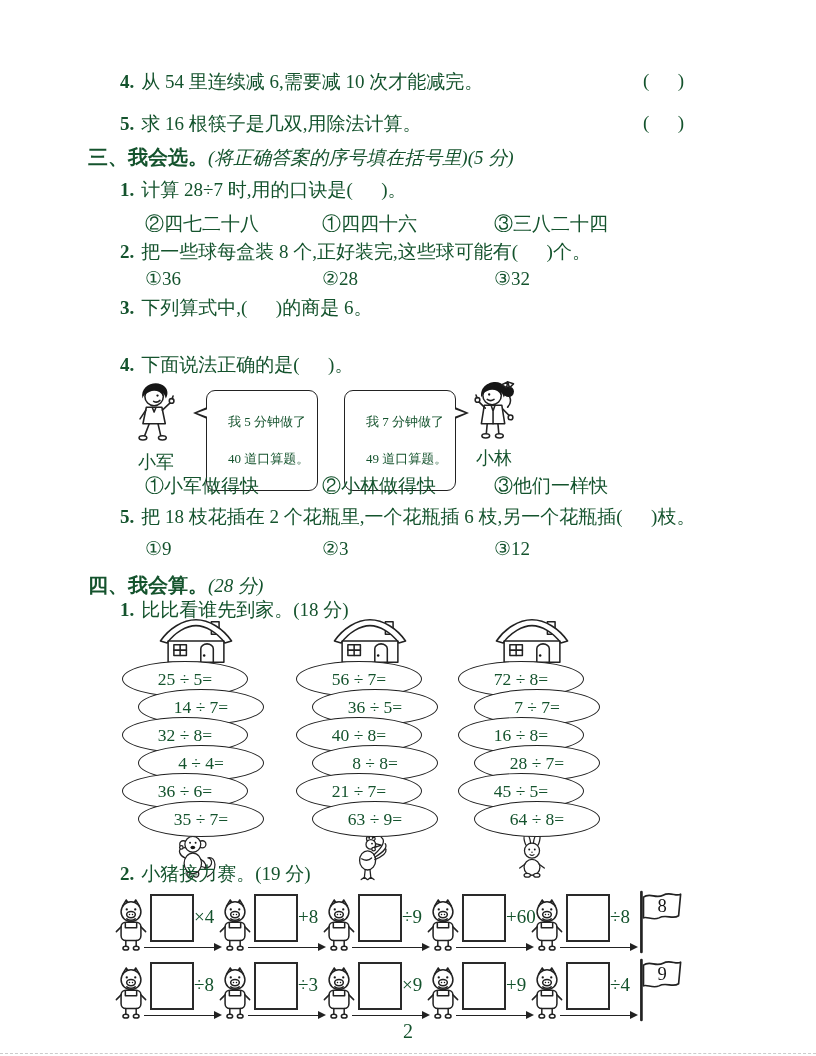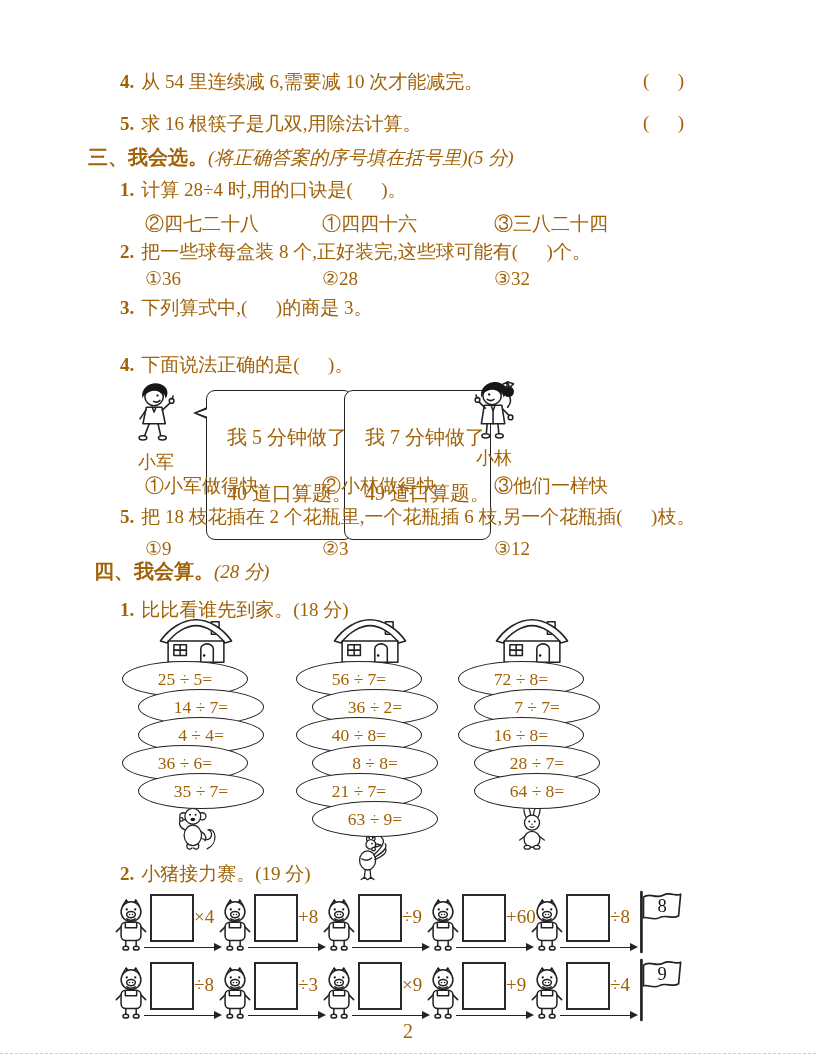--- a/index.html
+++ b/index.html
@@ -1,32 +1,32 @@
 <!DOCTYPE html>
 <html><head>
 <meta charset="utf-8">
 <style>
   html,body{margin:0;padding:0;background:#ffffff;}
   .page{
     position:relative;width:816px;height:1056px;background:#fff;
-    font-family:"Liberation Serif","DejaVu Serif",serif;color:#a16207;
+    font-family:"Liberation Serif","DejaVu Serif",serif;color:#14532d;
     overflow:hidden;
   }
   .abs{position:absolute;}
   .t{white-space:pre-wrap;}
   .line{position:absolute;font-size:19px;line-height:1.25;}
   .qnum{font-weight:bold;margin-right:7px;}
   .sec-title{font-weight:bold;font-size:20px;}
   .kai{font-style:italic;font-weight:normal;font-size:19px;}
   .bracket{position:absolute;font-size:19px;white-space:pre;}
   .opts{position:absolute;left:145px;width:620px;display:grid;grid-template-columns:177px 172px auto;font-size:19px;}
   .opt{white-space:pre;}
   
   .bubble{position:absolute;border:1.6px solid #222;border-radius:9px;background:#fff;
-    padding:4px 0;font-size:20px;line-height:1.4;text-align:left;white-space:pre;}
+    padding:4px 8px;font-size:13px;line-height:1.4;text-align:left;white-space:pre;}
   .tail-l::before{content:"";position:absolute;left:-14px;top:16px;width:0;height:0;
     border-top:6px solid transparent;border-bottom:6px solid transparent;border-right:14px solid #222;}
   .tail-l::after{content:"";position:absolute;left:-10px;top:17.5px;width:0;height:0;
     border-top:4.5px solid transparent;border-bottom:4.5px solid transparent;border-right:11px solid #fff;}
   .tail-r::before{content:"";position:absolute;right:-14px;top:16px;width:0;height:0;
     border-top:6px solid transparent;border-bottom:6px solid transparent;border-left:14px solid #222;}
   .tail-r::after{content:"";position:absolute;right:-10px;top:17.5px;width:0;height:0;
     border-top:4.5px solid transparent;border-bottom:4.5px solid transparent;border-left:11px solid #fff;}
   .fig-label{position:absolute;font-size:18px;}
   
@@ -101,39 +101,39 @@
   <div class="line" style="left:120px;top:112px;">
     <span class="qnum">5.</span><span class="t">求 16 根筷子是几双,用除法计算。</span>
   </div>
   <span class="bracket" style="left:643px;top:112px;">(      )</span>
 
   <div class="line" style="left:88px;top:145px;">
     <span class="sec-title">三、我会选。</span><span class="kai">(将正确答案的序号填在括号里)(5 分)</span>
   </div>
 
   <div class="line" style="left:120px;top:178px;">
-    <span class="qnum">1.</span><span class="t">计算 28÷4 时,用的口诀是(      )。</span>
+    <span class="qnum">1.</span><span class="t">计算 28÷7 时,用的口诀是(      )。</span>
   </div>
   <div class="opts" style="top:211px;">
     <span class="opt">②四七二十八</span>
     <span class="opt">①四四十六</span>
     <span class="opt">③三八二十四</span>
   </div>
 
   <div class="line" style="left:120px;top:240px;">
     <span class="qnum">2.</span><span class="t">把一些球每盒装 8 个,正好装完,这些球可能有(      )个。</span>
   </div>
   <div class="opts" style="top:267px;">
     <span class="opt">①36</span>
     <span class="opt">②28</span>
     <span class="opt">③32</span>
   </div>
 
   <div class="line" style="left:120px;top:296px;">
-    <span class="qnum">3.</span><span class="t">下列算式中,(      )的商是 3。</span>
+    <span class="qnum">3.</span><span class="t">下列算式中,(      )的商是 6。</span>
   </div>
 
   <div class="line" style="left:120px;top:353px;">
     <span class="qnum">4.</span><span class="t">下面说法正确的是(      )。</span>
   </div>
 
   <svg class="abs" style="left:130px;top:380px;" width="56" height="70" viewBox="0 0 56 72">
     <path class="bk" d="M12 19 C9 4 28 -1 35 7 C39 11 38 16 36 19 C34 10 26 8 21 11 C16 13 13 15 12 19 Z"></path>
     <circle class="wh" cx="24" cy="17" r="9.5"></circle>
     <path class="bk" d="M14.5 16 C14 7 27 4 32 10 C34 12 33.5 15 33 16.5 C30 10 20 9 14.5 16 Z"></path>
@@ -192,33 +192,34 @@
 
   <div class="line" style="left:120px;top:505px;">
     <span class="qnum">5.</span><span class="t">把 18 枝花插在 2 个花瓶里,一个花瓶插 6 枝,另一个花瓶插(      )枝。</span>
   </div>
   <div class="opts" style="top:537px;">
     <span class="opt">①9</span>
     <span class="opt">②3</span>
     <span class="opt">③12</span>
   </div>
 
-  <div class="line" style="left:88px;top:559px;margin-left:6px;">
+  <div class="line" style="left:88px;top:573px;">
     <span class="sec-title">四、我会算。</span><span class="kai">(28 分)</span>
   </div>
   <div class="line" style="left:120px;top:598px;">
     <span class="qnum">1.</span><span class="t">比比看谁先到家。(18 分)</span>
   </div>
 
   <div class="ladder-col" style="left:120px;">
     <svg class="house" width="78" height="50" viewBox="0 0 80 52">
         <use href="#sym-house"></use>
       </svg>
     <div class="oval sh0 first">25 ÷ 5=</div>
     <div class="oval sh1">14 ÷ 7=</div>
+    <div class="oval sh0">32 ÷ 8=</div>
     <div class="oval sh1">4 ÷ 4=</div>
     <div class="oval sh0">36 ÷ 6=</div>
     <div class="oval sh1">35 ÷ 7=</div>
     <svg class="animal" width="52" height="46" viewBox="0 0 52 58">
       <circle class="wh" cx="10" cy="13" r="4.5"></circle>
         <circle class="wh" cx="34" cy="13" r="4.5"></circle>
       <circle class="wh" cx="22" cy="13" r="10"></circle>
       <path class="ln" d="M20 3 Q22 0 24 3"></path>
       <circle class="dot" cx="18.5" cy="11" r="1.2"></circle>
         <circle class="dot" cx="25.5" cy="11" r="1.2"></circle>
@@ -230,21 +231,21 @@
       <path class="ln" d="M15 48 C13 54 18 56 21 53 M29 48 C31 54 26 56 23 53"></path>
       <path class="ln" d="M33 41 C47 47 49 31 41 30 C52 27 54 48 40 54"></path>
     </svg>
   </div>
 
   <div class="ladder-col" style="left:294px;">
     <svg class="house" width="78" height="50" viewBox="0 0 80 52">
         <use href="#sym-house"></use>
       </svg>
     <div class="oval sh0 first">56 ÷ 7=</div>
-    <div class="oval sh1">36 ÷ 2=</div>
+    <div class="oval sh1">36 ÷ 5=</div>
     <div class="oval sh0">40 ÷ 8=</div>
     <div class="oval sh1">8 ÷ 8=</div>
     <div class="oval sh0">21 ÷ 7=</div>
     <div class="oval sh1">63 ÷ 9=</div>
     <svg class="animal" width="48" height="48" viewBox="0 0 48 60">
       <path class="wh" d="M20 8 C18.5 2.5 23 2 23 5.5 C23.5 0.5 28 1 27 5.5 C30 2.5 32 5.5 29 8.5 Z"></path>
       <circle class="wh" cx="25" cy="13" r="6"></circle>
       <circle class="dot" cx="26.5" cy="12" r="1.1"></circle>
       <path class="wh" d="M31 12 L38 14 L31 16.5 Z"></path>
       <circle class="wh" cx="28.5" cy="19" r="2.2"></circle>
@@ -256,20 +257,21 @@
   </div>
 
   <div class="ladder-col" style="left:456px;">
     <svg class="house" width="78" height="50" viewBox="0 0 80 52">
         <use href="#sym-house"></use>
       </svg>
     <div class="oval sh0 first">72 ÷ 8=</div>
     <div class="oval sh1">7 ÷ 7=</div>
     <div class="oval sh0">16 ÷ 8=</div>
     <div class="oval sh1">28 ÷ 7=</div>
+    <div class="oval sh0">45 ÷ 5=</div>
     <div class="oval sh1">64 ÷ 8=</div>
     <svg class="animal" width="46" height="46" viewBox="0 0 46 58">
       <ellipse class="wh" cx="17" cy="8" rx="3.6" ry="8" transform="rotate(-14 17 8)"></ellipse>
       <ellipse class="wh" cx="29" cy="8" rx="3.6" ry="8" transform="rotate(14 29 8)"></ellipse>
       <circle class="wh" cx="23" cy="21" r="9.5"></circle>
       <circle class="dot" cx="19.5" cy="19.5" r="1.2"></circle>
         <circle class="dot" cx="26.5" cy="19.5" r="1.2"></circle>
       <circle class="dot" cx="23" cy="23" r="0.9"></circle>
       <path class="ln" d="M20.5 26 Q23 28 25.5 26"></path>
       <ellipse class="wh" cx="23" cy="42" rx="10" ry="10"></ellipse>

